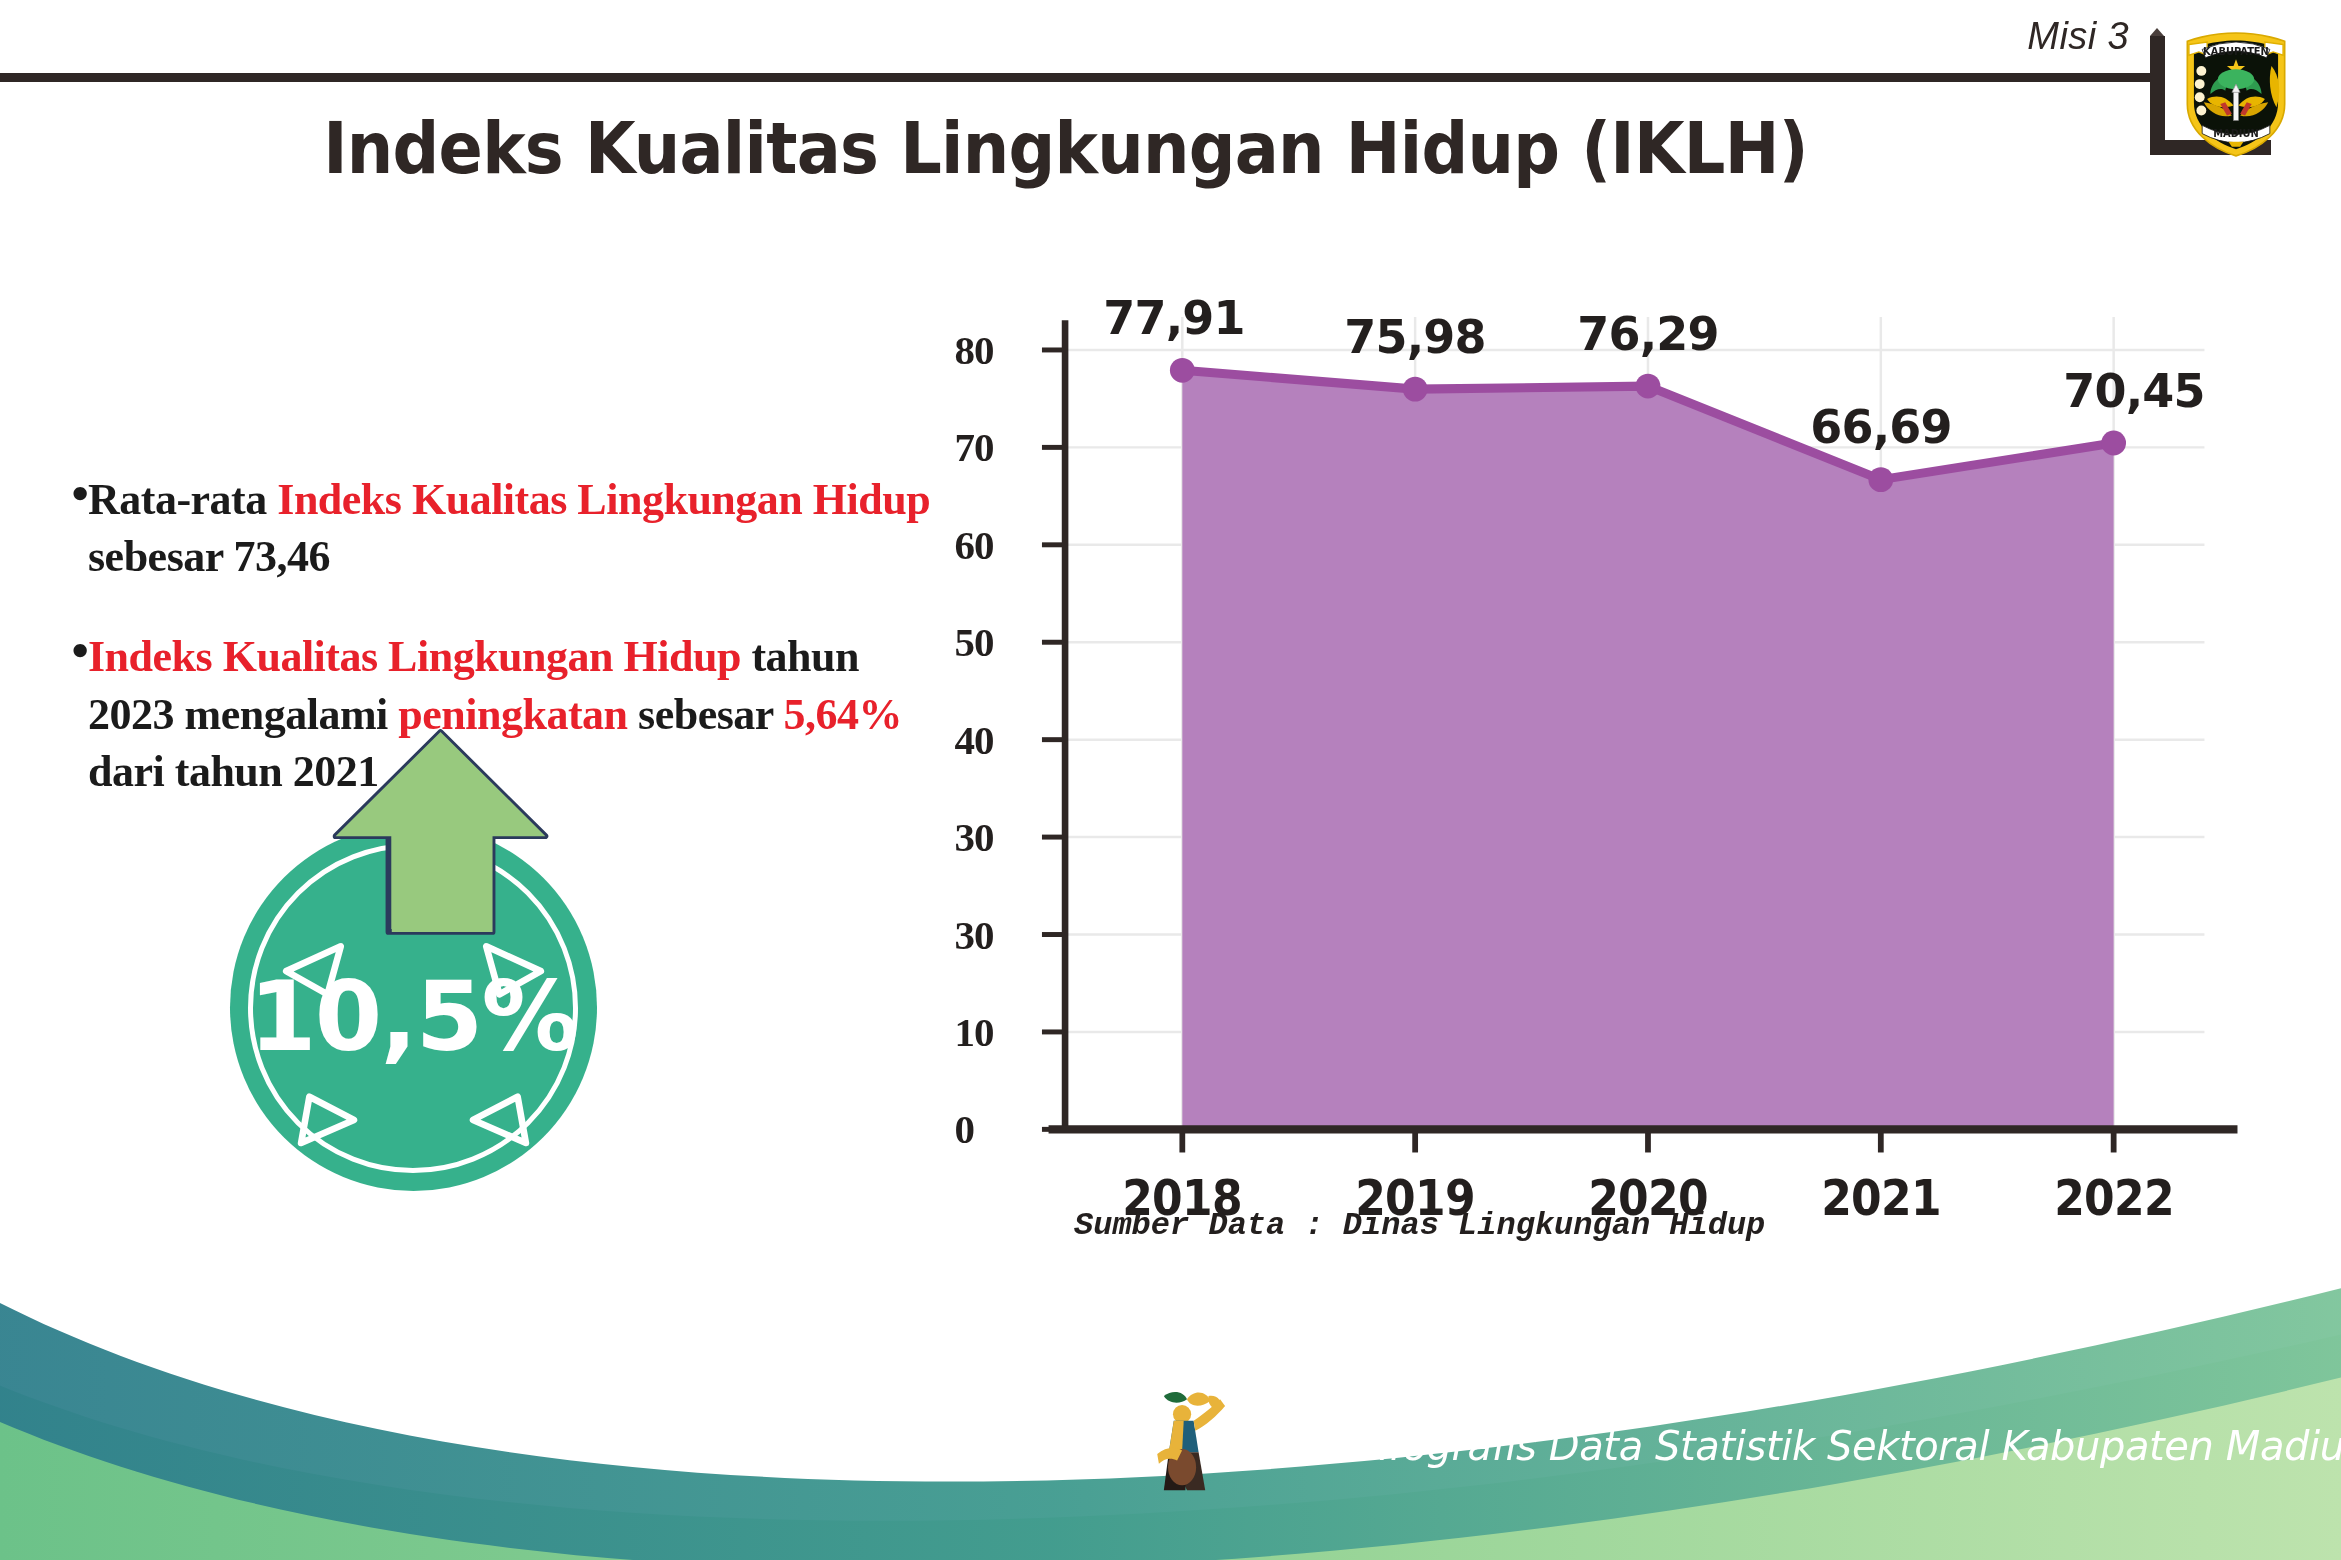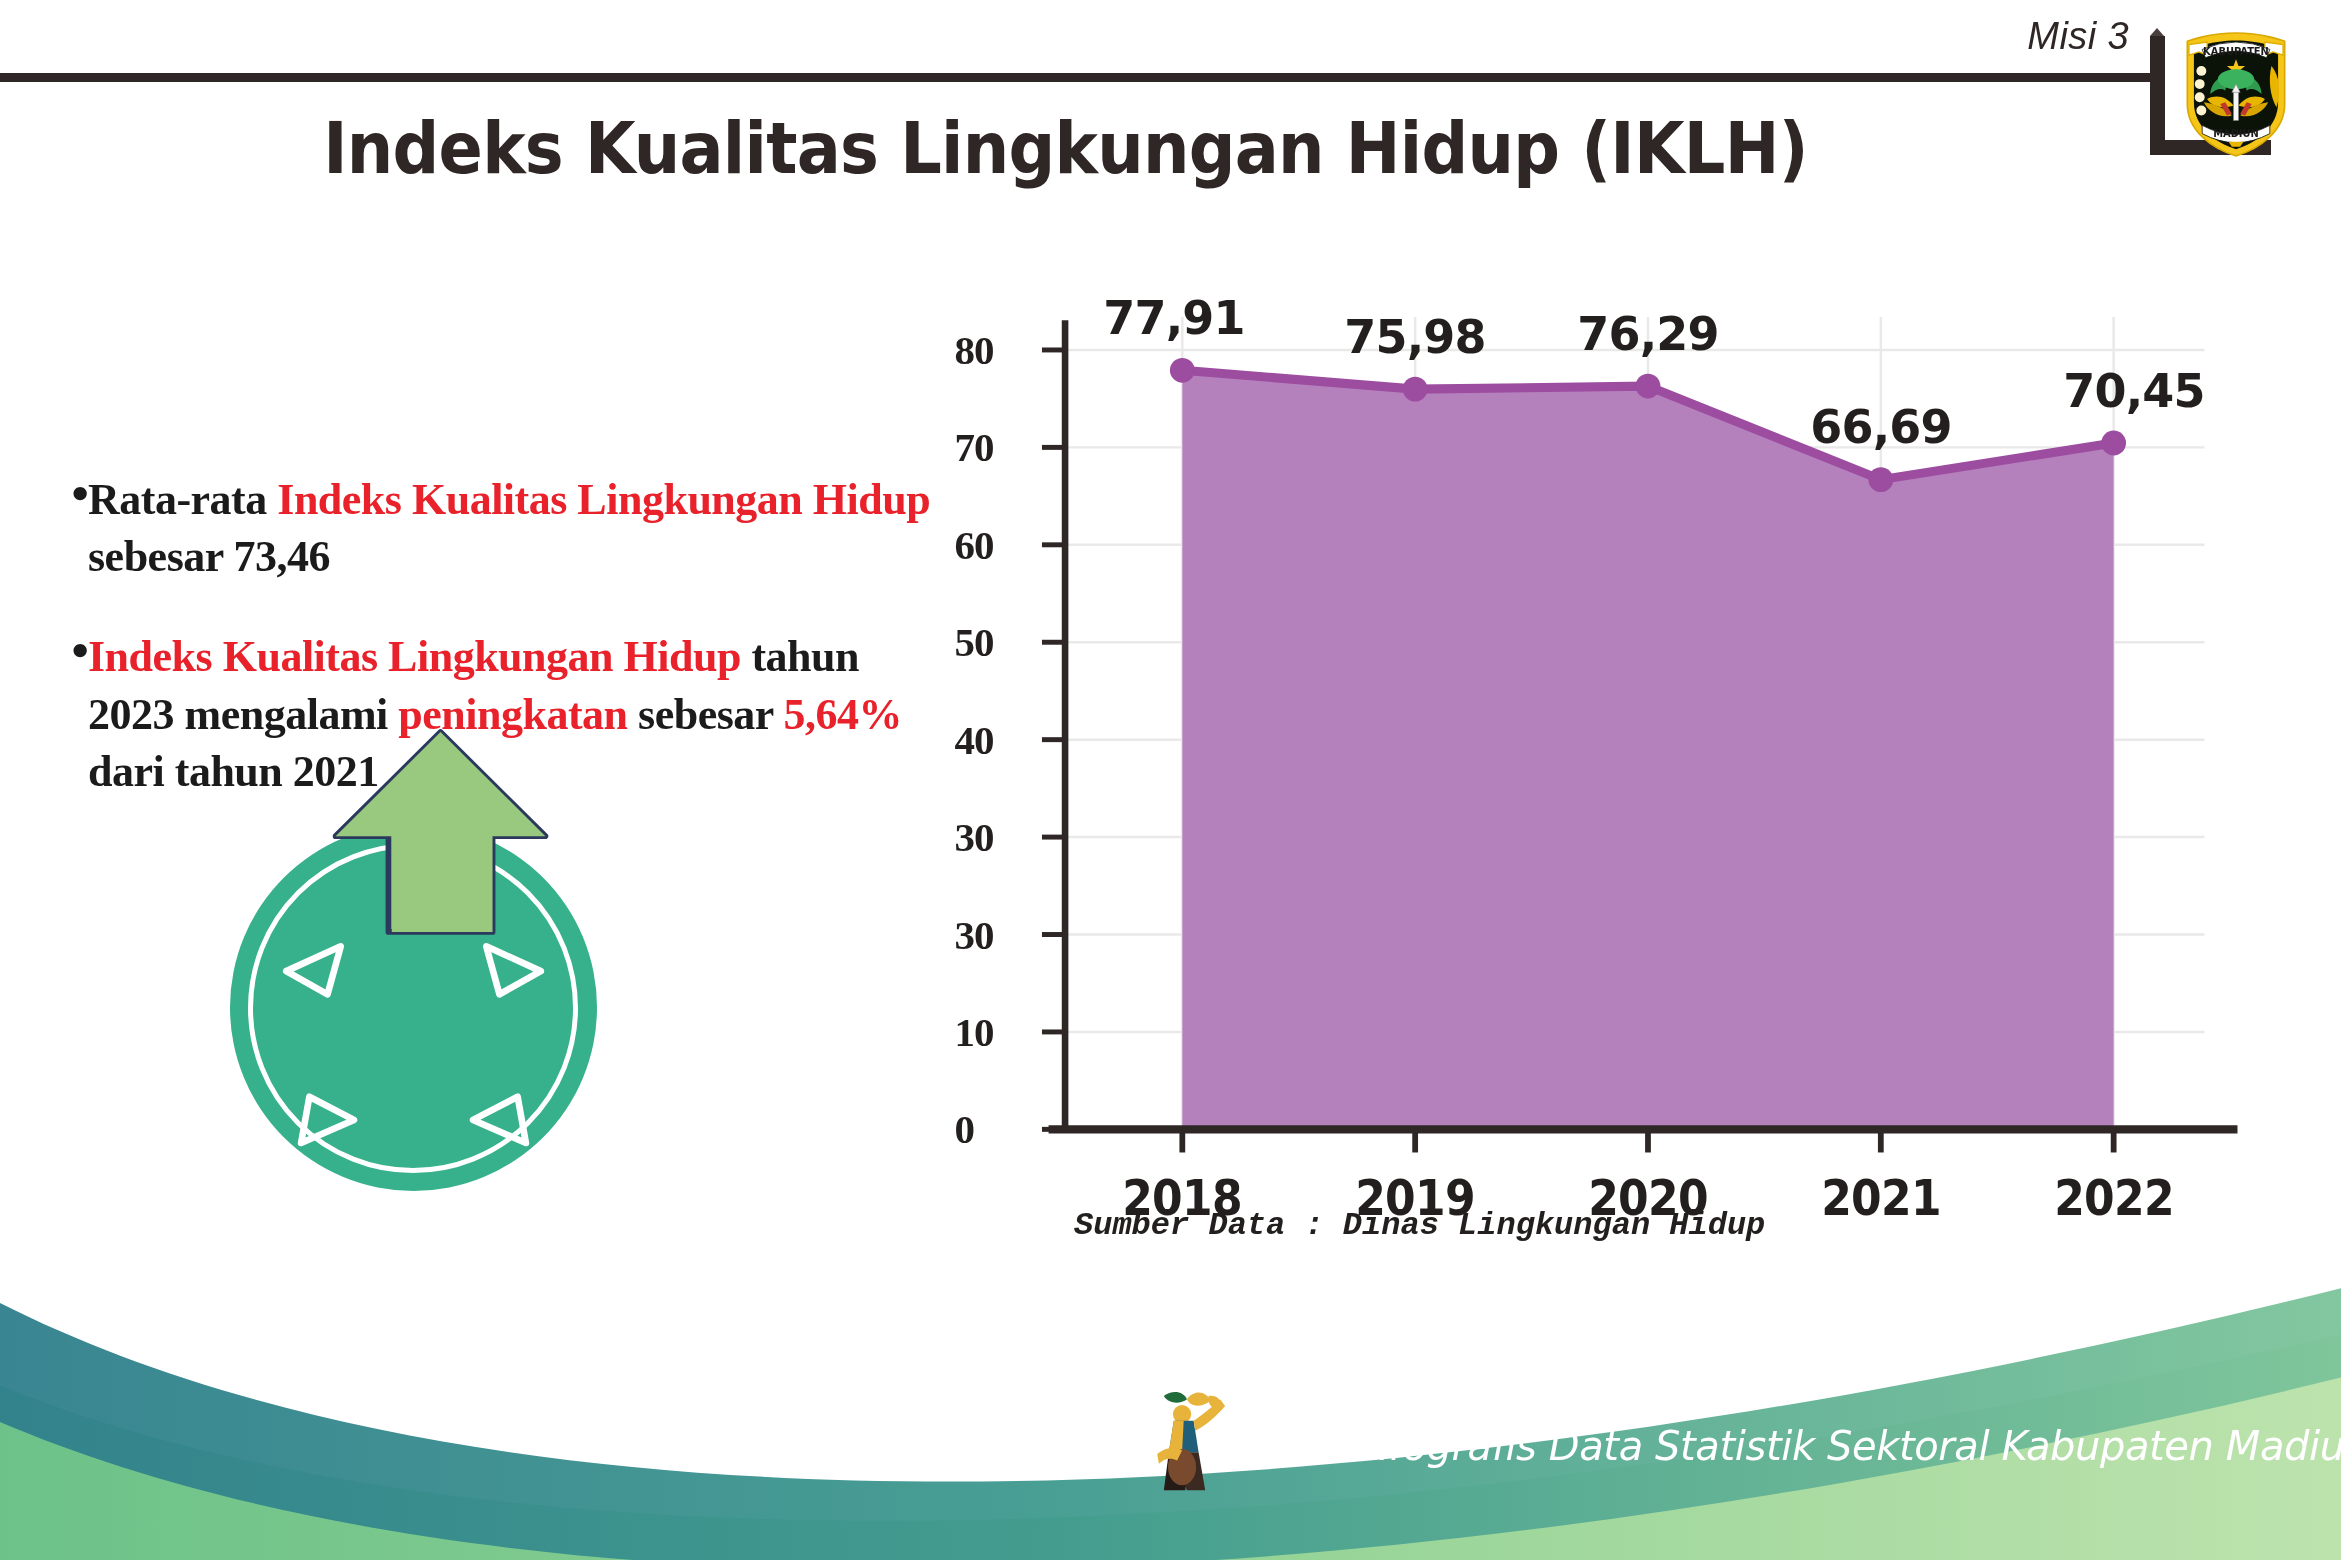--- a/index.html
+++ b/index.html
@@ -302,20 +302,21 @@
       <polygon points="86,386 150,358 96,330" fill="none" stroke="#ffffff" stroke-width="8" stroke-linejoin="round"></polygon>
       <polygon points="358,386 294,358 348,330" fill="none" stroke="#ffffff" stroke-width="8" stroke-linejoin="round"></polygon>
     </svg>
   </div>
   <div id="badge-arrow">
     <svg width="223" height="248" viewBox="0 0 270 300">
       <path d="M135 6 L262 132 L198 132 L198 248 L72 248 L72 132 L8 132 Z" fill="#98c97e" stroke="#2b3a5c" stroke-width="7" stroke-linejoin="round"></path>
       <path d="M135 6 L262 132 L198 132 L198 248 L76 248 L76 132 L8 132 Z" fill="#98c97e"></path>
     </svg>
   </div>
+  <div id="badge-value">10,5%</div>
 </div>
 
 <div id="chart">
   <svg id="chart-svg" width="1288" height="991" viewBox="0 0 1560 1200">
     <g id="gridlines">
         <line x1="120" x2="1500" y1="890" y2="890" stroke="#e9e9e9" stroke-width="3"></line>
         <line x1="120" x2="1500" y1="772" y2="772" stroke="#e9e9e9" stroke-width="3"></line>
         <line x1="120" x2="1500" y1="654" y2="654" stroke="#e9e9e9" stroke-width="3"></line>
         <line x1="120" x2="1500" y1="536" y2="536" stroke="#e9e9e9" stroke-width="3"></line>
         <line x1="120" x2="1500" y1="418" y2="418" stroke="#e9e9e9" stroke-width="3"></line>

